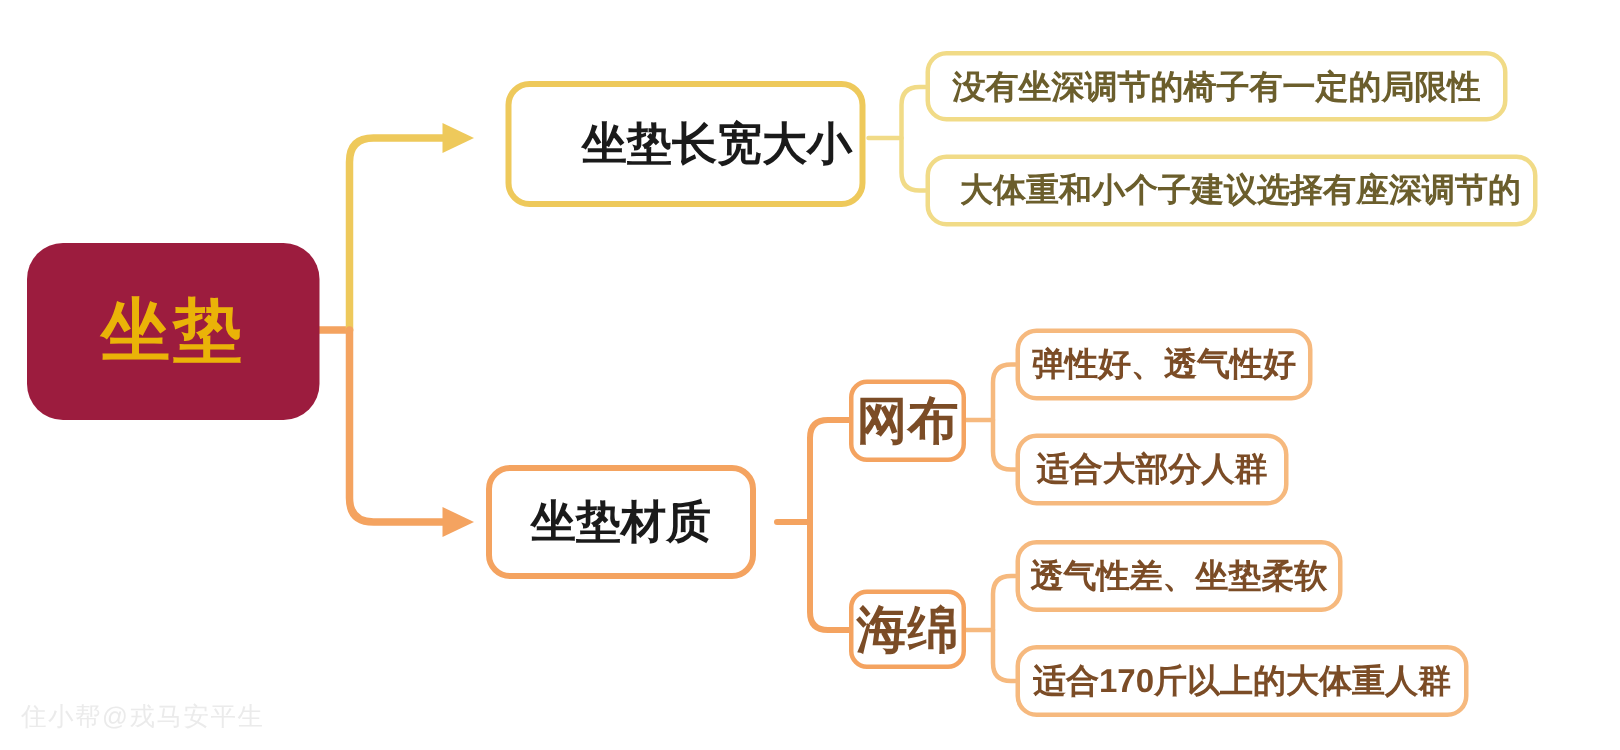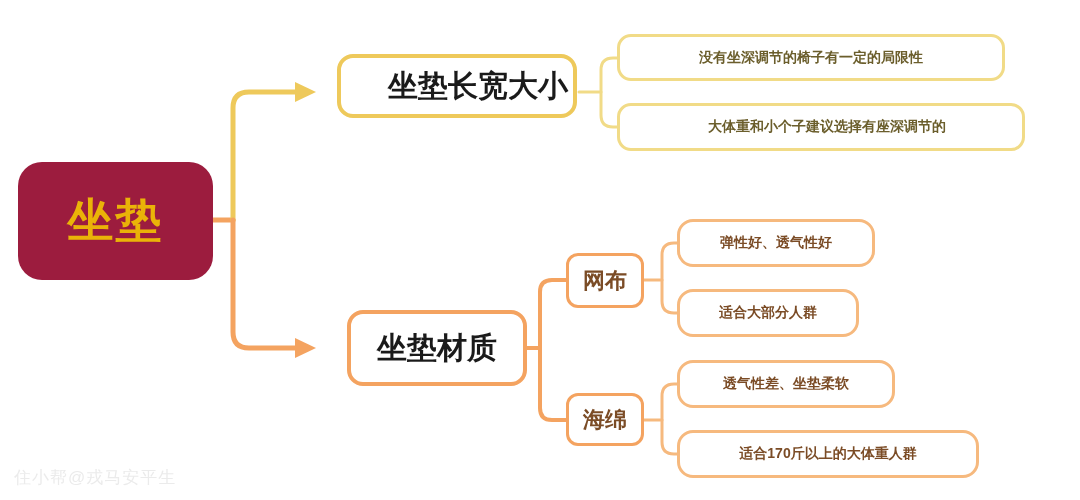--- a/index.html
+++ b/index.html
@@ -29,39 +29,38 @@
     border:4px solid var(--yellow-strong,#EEC95B);
     border-radius:16px;
     color:var(--branch-text,#1A1A1A);
     font-size:30px;font-weight:bold;
   }
   .branch.orange{border-color:var(--orange-strong,#F4A360);}
   .subnode{
     border:3px solid var(--orange-strong,#F4A360);
     border-radius:12px;
     color:var(--brown-text,#7B4C26);
-    font-size:22px;font-weight:600;
+    font-size:34px;font-weight:600;
   }
   .leaf{
     border:3px solid var(--yellow-light,#F1DB87);
     border-radius:14px;
     color:var(--olive-text,#6B5E2C);
-    font-size:14px;font-weight:600;
+    font-size:22px;font-weight:600;
   }
   .leaf.orange{
     border-color:var(--orange-light,#F6B97E);
     color:var(--brown-text,#7B4C26);
-    border-radius:16px;
   }
   
   #root-node{left:18px;top:162px;width:195px;height:118px;}
-  #branch-size{left:337px;top:54px;width:240px;height:64px;padding-left:42px;}
+  #branch-size{left:337px;top:54px;width:240px;height:84px;padding-left:42px;}
   #leaf-size-1{left:617px;top:34px;width:388px;height:47px;}
   #leaf-size-2{left:617px;top:103px;width:408px;height:48px;padding-left:12px;}
-  #branch-material{left:347px;top:310px;width:180px;height:76px;}
+  #branch-material{left:324px;top:310px;width:180px;height:76px;}
   #node-mesh{left:566px;top:253px;width:78px;height:55px;}
   #node-sponge{left:566px;top:393px;width:78px;height:53px;}
   #leaf-mesh-1{left:677px;top:219px;width:198px;height:48px;}
   #leaf-mesh-2{left:677px;top:289px;width:182px;height:48px;}
   #leaf-sponge-1{left:677px;top:360px;width:218px;height:48px;}
   #leaf-sponge-2{left:677px;top:430px;width:302px;height:48px;}
   .watermark{
     position:absolute;left:14px;top:466px;
     font-size:17px;letter-spacing:1px;
     color:var(--watermark,#EBEBEB);

